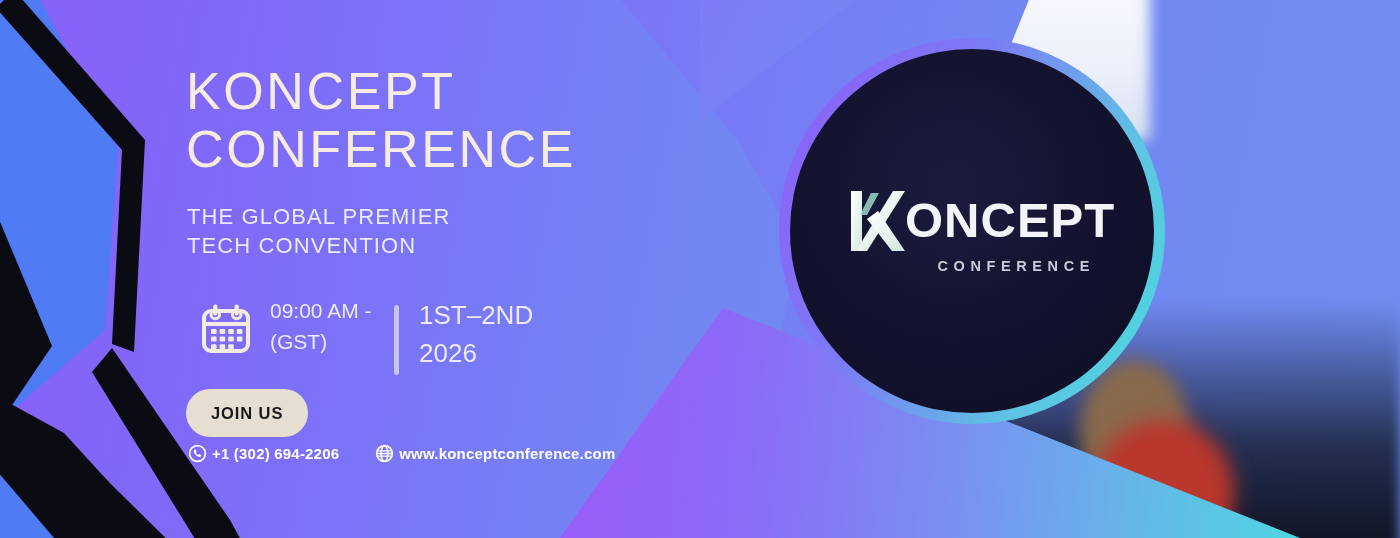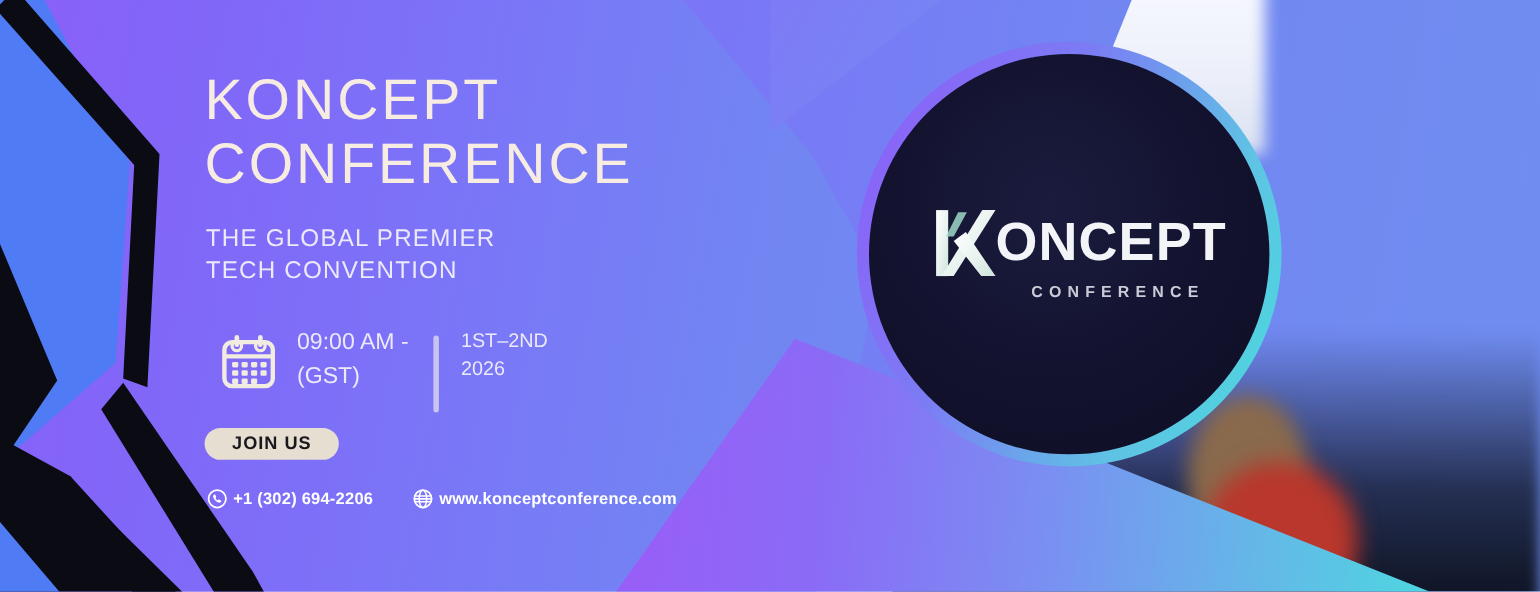--- a/index.html
+++ b/index.html
@@ -176,36 +176,36 @@
     width:118px;
   }
   .divider{
     width:5px;height:70px;
     border-radius:3px;
     background:#c8c4ef;
     margin:9px 20px 0 6px;
     flex:none;
   }
   .date-block{
-    font-size:18px;
+    font-size:26px;
     color:#ece9f8;
     line-height:1.47;
     width:150px;
     text-transform:uppercase;
   }
 
   .join-btn{
     position:absolute;top:389px;left:0;
     display:inline-flex;align-items:center;justify-content:center;
     background:#e6ded1;
     color:#19181c;
     border:none;
     border-radius:999px;
     padding:0 25px;
-    height:29px;
+    height:48px;
     font-size:16.5px;
     font-weight:700;
     letter-spacing:.9px;
     font-family:"Liberation Sans", sans-serif;
     cursor:pointer;
   }
 
   .contact{
     position:absolute;top:444px;left:2px;
     display:flex;align-items:center;

